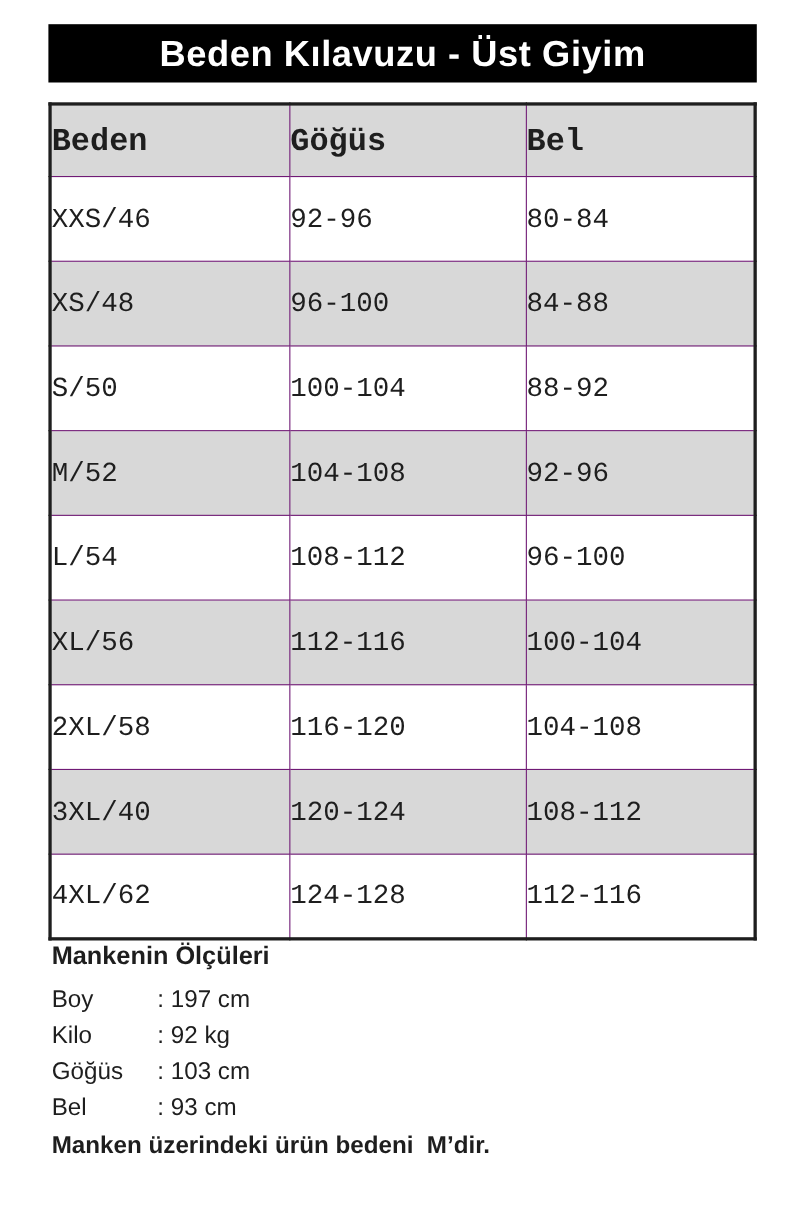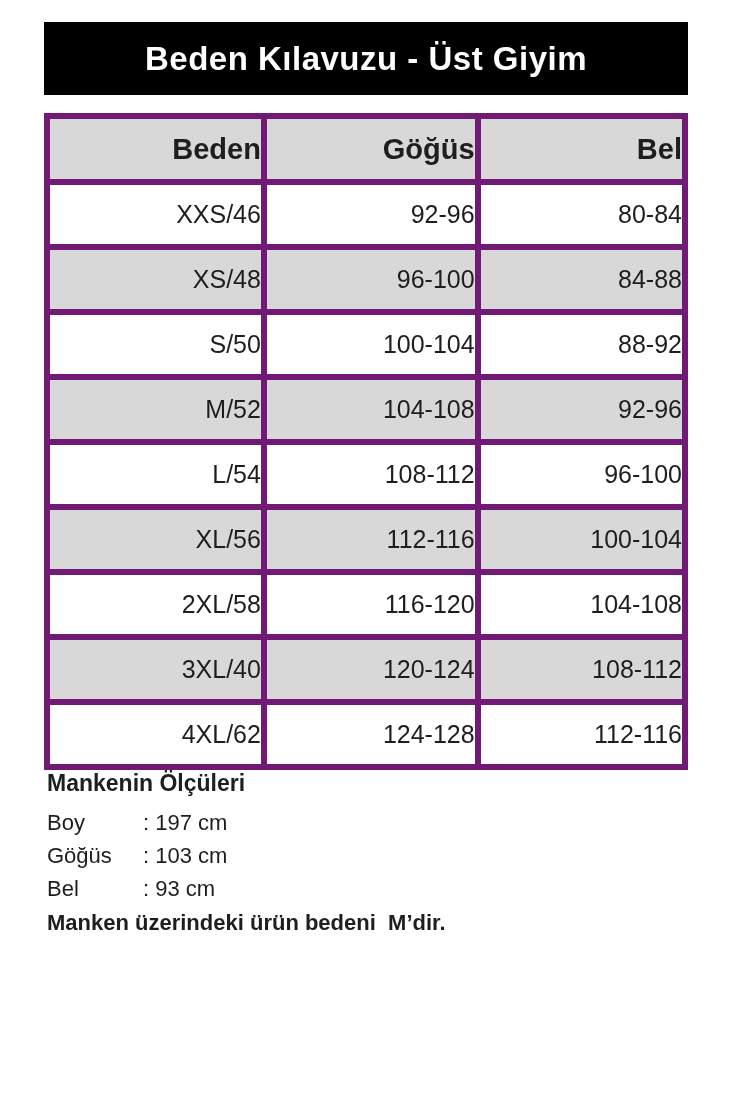--- a/index.html
+++ b/index.html
@@ -14,21 +14,21 @@
     width: 730px;
     height: 1096px;
     overflow: hidden;
   }
   .page {
     padding: 22px 42px 0 44px;
   }
   
   .title-bar {
     background: #000000;
-    height: 73px;
+    height: 53px;
     display: flex;
     align-items: center;
     justify-content: center;
     margin-bottom: 18px;
   }
   .title-bar h1 {
     margin: 0;
     color: #ffffff;
     font-size: 33px;
     font-weight: 700;
@@ -37,33 +37,34 @@
   }
   
   table.size-table {
     width: 100%;
     border-collapse: collapse;
     table-layout: fixed;
     border: 3px solid #1e1e1e;
   }
   .size-table th,
   .size-table td {
-    border: 6px solid #701a75;
-    text-align: right;
+    border: 1px solid #701a75;
+    text-align: left;
     vertical-align: middle;
     padding: 0;
+    font-family: Liberation Mono, monospace;
   }
   .size-table th {
     height: 66px;
     font-size: 29px;
     font-weight: 700;
     background: #d8d8d8;
   }
   .size-table td {
-    height: 65px;
+    height: 77px;
     font-size: 25px;
     font-weight: 400;
     background: #ffffff;
   }
   .size-table tbody tr:nth-child(even) td {
     background: #d8d8d8;
   }
   .size-table col.c1 { width: 34%; }
   .size-table col.c2 { width: 33.5%; }
   .size-table col.c3 { width: 32.5%; }
@@ -167,20 +168,24 @@
   </table>
 
   <section class="model">
     <h2>Mankenin Ölçüleri</h2>
 
     <div class="m-row">
       <span class="m-label">Boy</span>
       <span class="m-value">: 197 cm</span>
     </div>
     <div class="m-row">
+      <span class="m-label">Kilo</span>
+      <span class="m-value">: 92 kg</span>
+    </div>
+    <div class="m-row">
       <span class="m-label">Göğüs</span>
       <span class="m-value">: 103 cm</span>
     </div>
     <div class="m-row">
       <span class="m-label">Bel</span>
       <span class="m-value">: 93 cm</span>
     </div>
 
     <p class="note">Manken üzerindeki ürün bedeni  M’dir.</p>
   </section>

